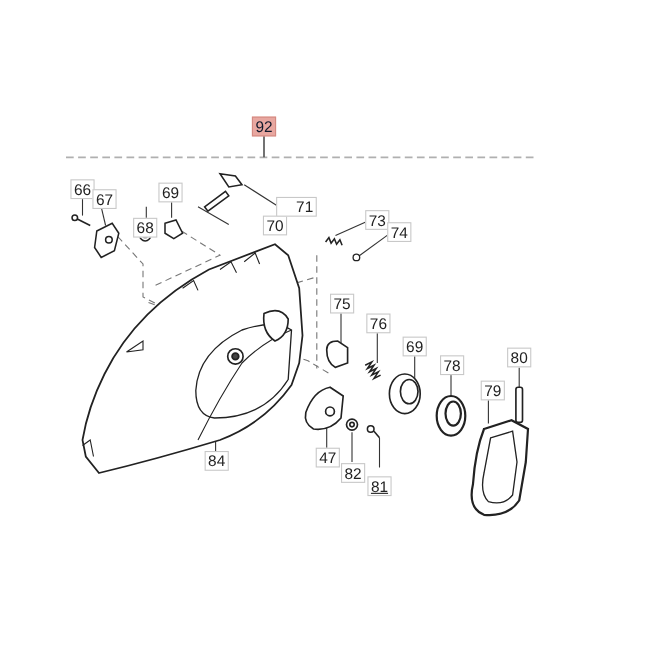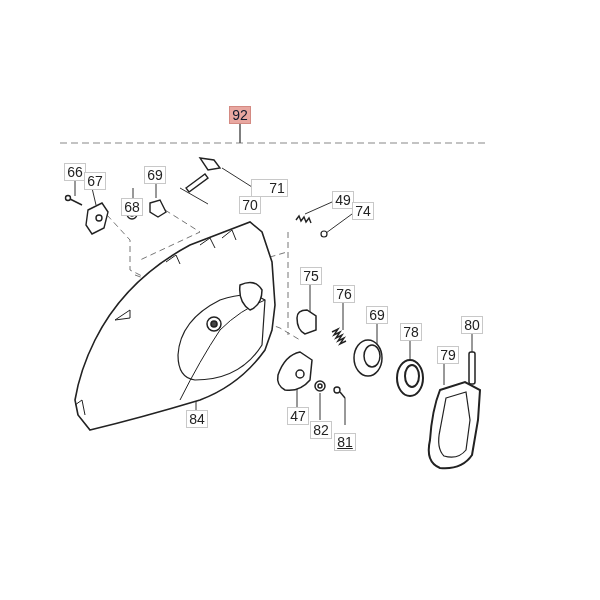--- a/index.html
+++ b/index.html
@@ -139,21 +139,21 @@
   </g>
 </svg>
 
 <div class="callout main" style="left:229px; top:106px;">92</div>
 <div class="callout" style="left:64px; top:163px;">66</div>
 <div class="callout" style="left:84px; top:172px;">67</div>
 <div class="callout" style="left:121px; top:186px;margin-top:12px;">68</div>
 <div class="callout" style="left:144px; top:166px;">69</div>
 <div class="callout" style="left:209px; top:196px;margin-left:30px;">70</div>
 <div class="callout" style="left:251px; top:179px;padding-left:17px;">71</div>
-<div class="callout" style="left:332px; top:191px;">49</div>
+<div class="callout" style="left:332px; top:191px;">73</div>
 <div class="callout" style="left:352px; top:202px;">74</div>
 <div class="callout" style="left:300px; top:267px;">75</div>
 <div class="callout" style="left:333px; top:285px;">76</div>
 <div class="callout" style="left:366px; top:306px;">69</div>
 <div class="callout" style="left:400px; top:323px;">78</div>
 <div class="callout" style="left:437px; top:346px;">79</div>
 <div class="callout" style="left:461px; top:316px;">80</div>
 <div class="callout" style="left:334px; top:433px;text-decoration:underline;">81</div>
 <div class="callout" style="left:310px; top:421px;">82</div>
 <div class="callout" style="left:287px; top:407px;">47</div>

